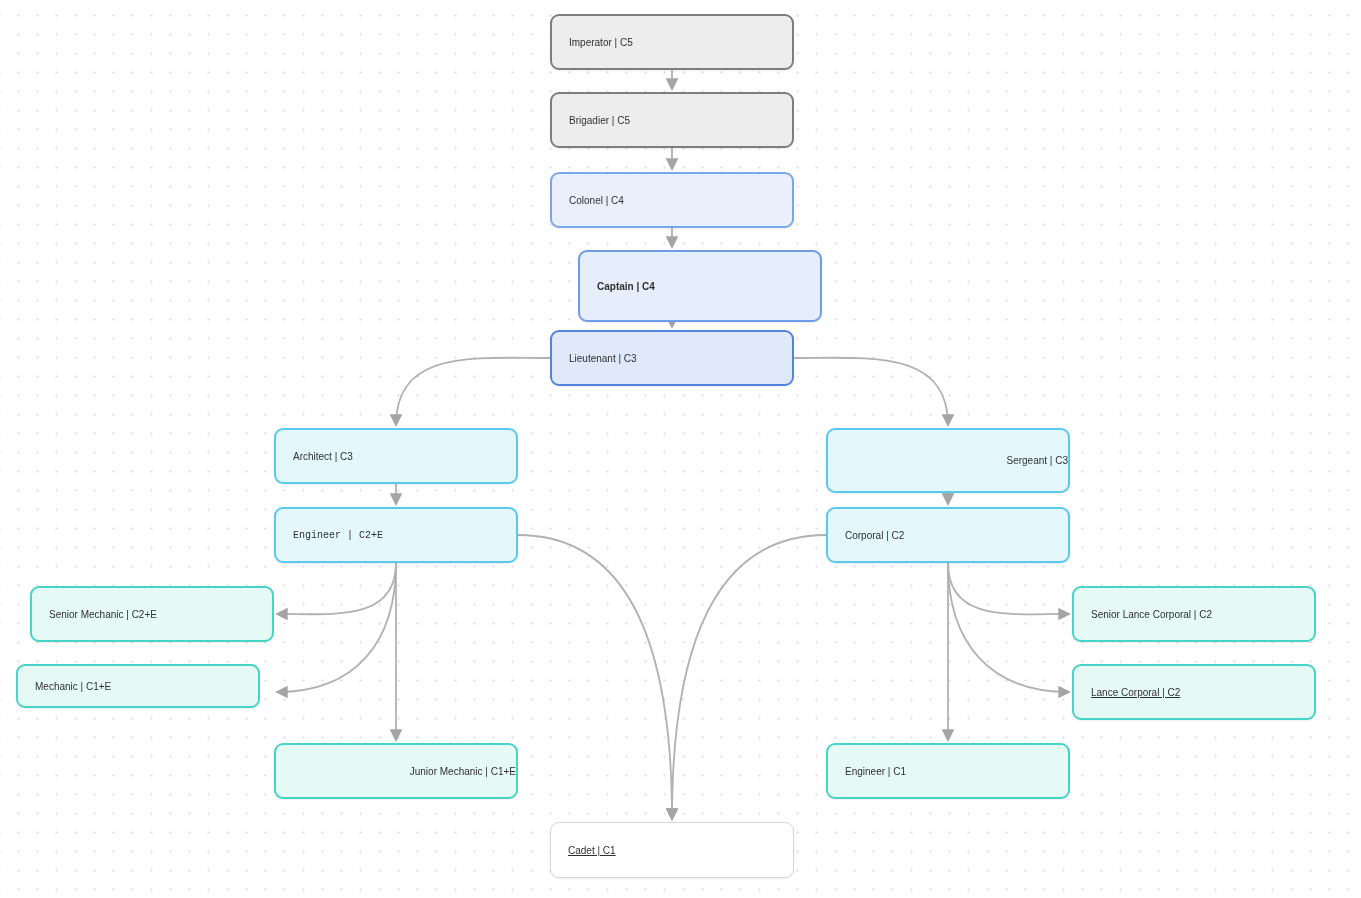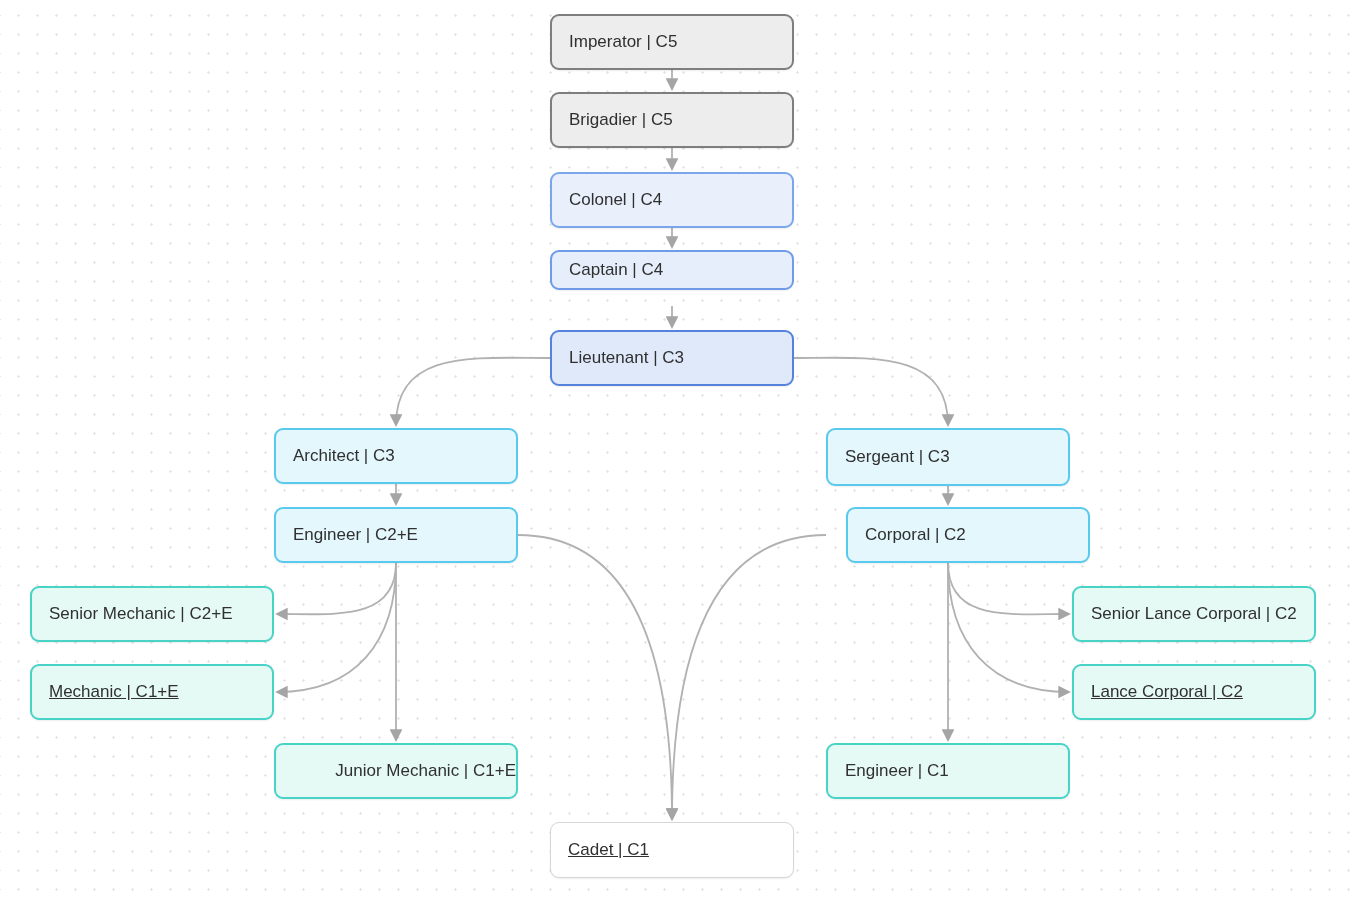--- a/index.html
+++ b/index.html
@@ -16,21 +16,21 @@
   svg.edges{position:absolute;left:0;top:0;width:100%;height:100%;overflow:visible;}
   .edge-path{fill:none;stroke:#b1b1b1;stroke-width:1.8px;}
   .node{
     position:absolute;
     box-sizing:border-box;
     border:2px solid #999;
     border-radius:9px;
     display:flex;
     align-items:center;
     padding-left:17px;
-    font-size:17px;
+    font-size:10px;
     color:#303030;
     background:#fff;
     box-shadow:0 1px 2px rgba(0,0,0,0.07);
     cursor:default;
     user-select:none;
   }
   .node-label{white-space:nowrap;}
 </style>
 </head>
 <body>
@@ -61,42 +61,42 @@
     </svg>
 <div class="node" style="left: 550px; top: 14px; width: 244px; height: 56px; background: rgb(237, 237, 237); border-color: rgb(126, 126, 126); border-width: 2px;">
       <span class="node-label">Imperator | C5</span>
     </div>
     <div class="node" style="left: 550px; top: 92px; width: 244px; height: 56px; background: rgb(237, 237, 237); border-color: rgb(126, 126, 126); border-width: 2px;">
       <span class="node-label">Brigadier | C5</span>
     </div>
     <div class="node" style="left: 550px; top: 172px; width: 244px; height: 56px; background: rgb(233, 240, 252); border-color: rgb(124, 166, 236); border-width: 2px;">
       <span class="node-label">Colonel | C4</span>
     </div>
-    <div class="node" style="left: 550px; top: 250px; width: 244px; height: 40px; background: rgb(230, 238, 251); border-color: rgb(111, 155, 232); border-width: 2px;">
+    <div class="node" style="left: 578px; top: 250px; width: 244px; height: 72px; background: rgb(230, 238, 251); border-color: rgb(111, 155, 232); border-width: 2px; font-weight: bold;">
       <span class="node-label">Captain | C4</span>
     </div>
     <div class="node" style="left: 550px; top: 330px; width: 244px; height: 56px; background: rgb(224, 233, 250); border-color: rgb(85, 131, 220); border-width: 2px;">
       <span class="node-label">Lieutenant | C3</span>
     </div>
     <div class="node" style="left: 274px; top: 428px; width: 244px; height: 56px; background: rgb(227, 247, 253); border-color: rgb(89, 201, 238); border-width: 2px;">
       <span class="node-label">Architect | C3</span>
     </div>
-    <div class="node" style="left: 274px; top: 507px; width: 244px; height: 56px; background: rgb(227, 247, 253); border-color: rgb(89, 201, 238); border-width: 2px;">
+    <div class="node" style="left: 274px; top: 507px; width: 244px; height: 56px; background: rgb(227, 247, 253); border-color: rgb(89, 201, 238); border-width: 2px; font-family: Liberation Mono, monospace;">
       <span class="node-label">Engineer | C2+E</span>
     </div>
-    <div class="node" style="left: 826px; top: 428px; width: 244px; height: 58px; background: rgb(227, 247, 253); border-color: rgb(89, 201, 238); border-width: 2px;">
+    <div class="node" style="left: 826px; top: 428px; width: 244px; height: 65px; background: rgb(227, 247, 253); border-color: rgb(89, 201, 238); border-width: 2px; justify-content: flex-end;">
       <span class="node-label">Sergeant | C3</span>
     </div>
-    <div class="node" style="left: 826px; top: 507px; width: 244px; height: 56px; background: rgb(227, 247, 253); border-color: rgb(89, 201, 238); border-width: 2px; margin-left: 20px;">
+    <div class="node" style="left: 826px; top: 507px; width: 244px; height: 56px; background: rgb(227, 247, 253); border-color: rgb(89, 201, 238); border-width: 2px;">
       <span class="node-label">Corporal | C2</span>
     </div>
     <div class="node" style="left: 30px; top: 586px; width: 244px; height: 56px; background: rgb(230, 250, 245); border-color: rgb(72, 211, 199); border-width: 2px; align-items: center;">
       <span class="node-label">Senior Mechanic | C2+E</span>
     </div>
-    <div class="node" style="left: 30px; top: 664px; width: 244px; height: 56px; background: rgb(230, 250, 245); border-color: rgb(72, 211, 199); border-width: 2px; text-decoration: underline;">
+    <div class="node" style="left: 16px; top: 664px; width: 244px; height: 44px; background: rgb(230, 250, 245); border-color: rgb(72, 211, 199); border-width: 2px;">
       <span class="node-label">Mechanic | C1+E</span>
     </div>
     <div class="node" style="left: 274px; top: 743px; width: 244px; height: 56px; background: rgb(230, 250, 245); border-color: rgb(72, 211, 199); border-width: 2px; justify-content: flex-end;">
       <span class="node-label">Junior Mechanic | C1+E</span>
     </div>
     <div class="node" style="left: 1072px; top: 586px; width: 244px; height: 56px; background: rgb(230, 250, 245); border-color: rgb(72, 211, 199); border-width: 2px;">
       <span class="node-label">Senior Lance Corporal | C2</span>
     </div>
     <div class="node" style="left: 1072px; top: 664px; width: 244px; height: 56px; background: rgb(230, 250, 245); border-color: rgb(72, 211, 199); border-width: 2px; text-decoration: underline;">
       <span class="node-label">Lance Corporal | C2</span>

